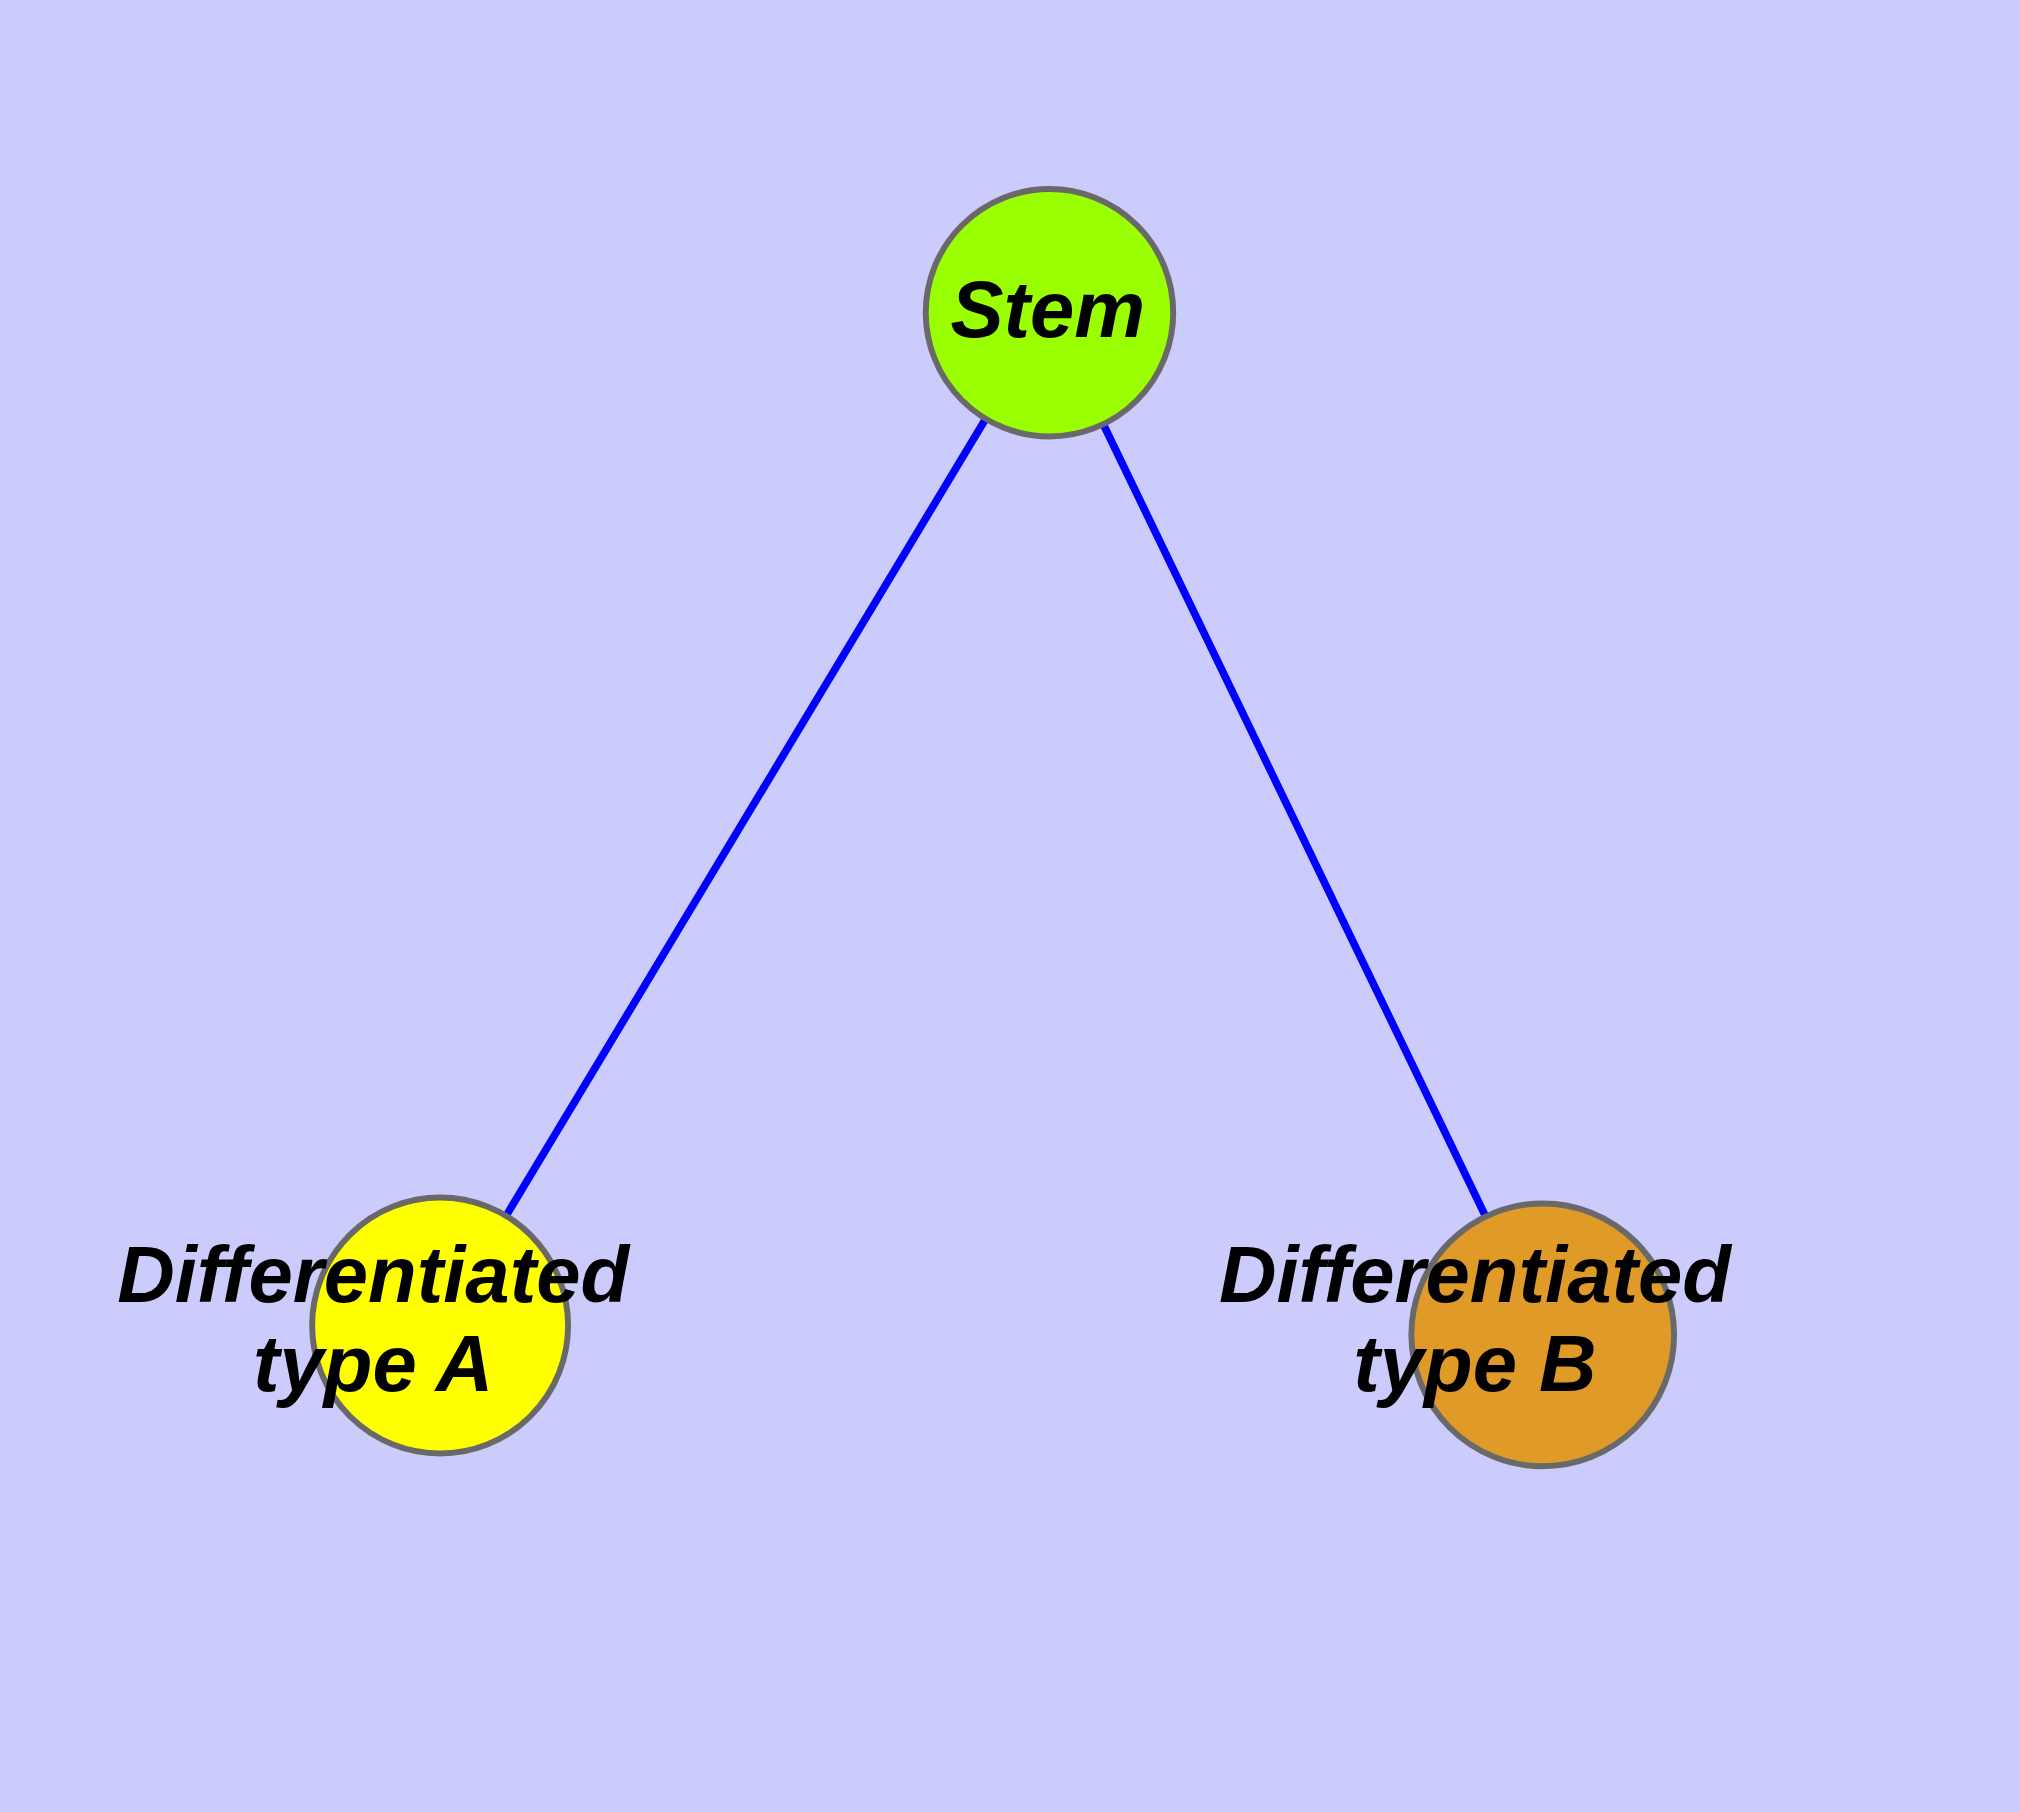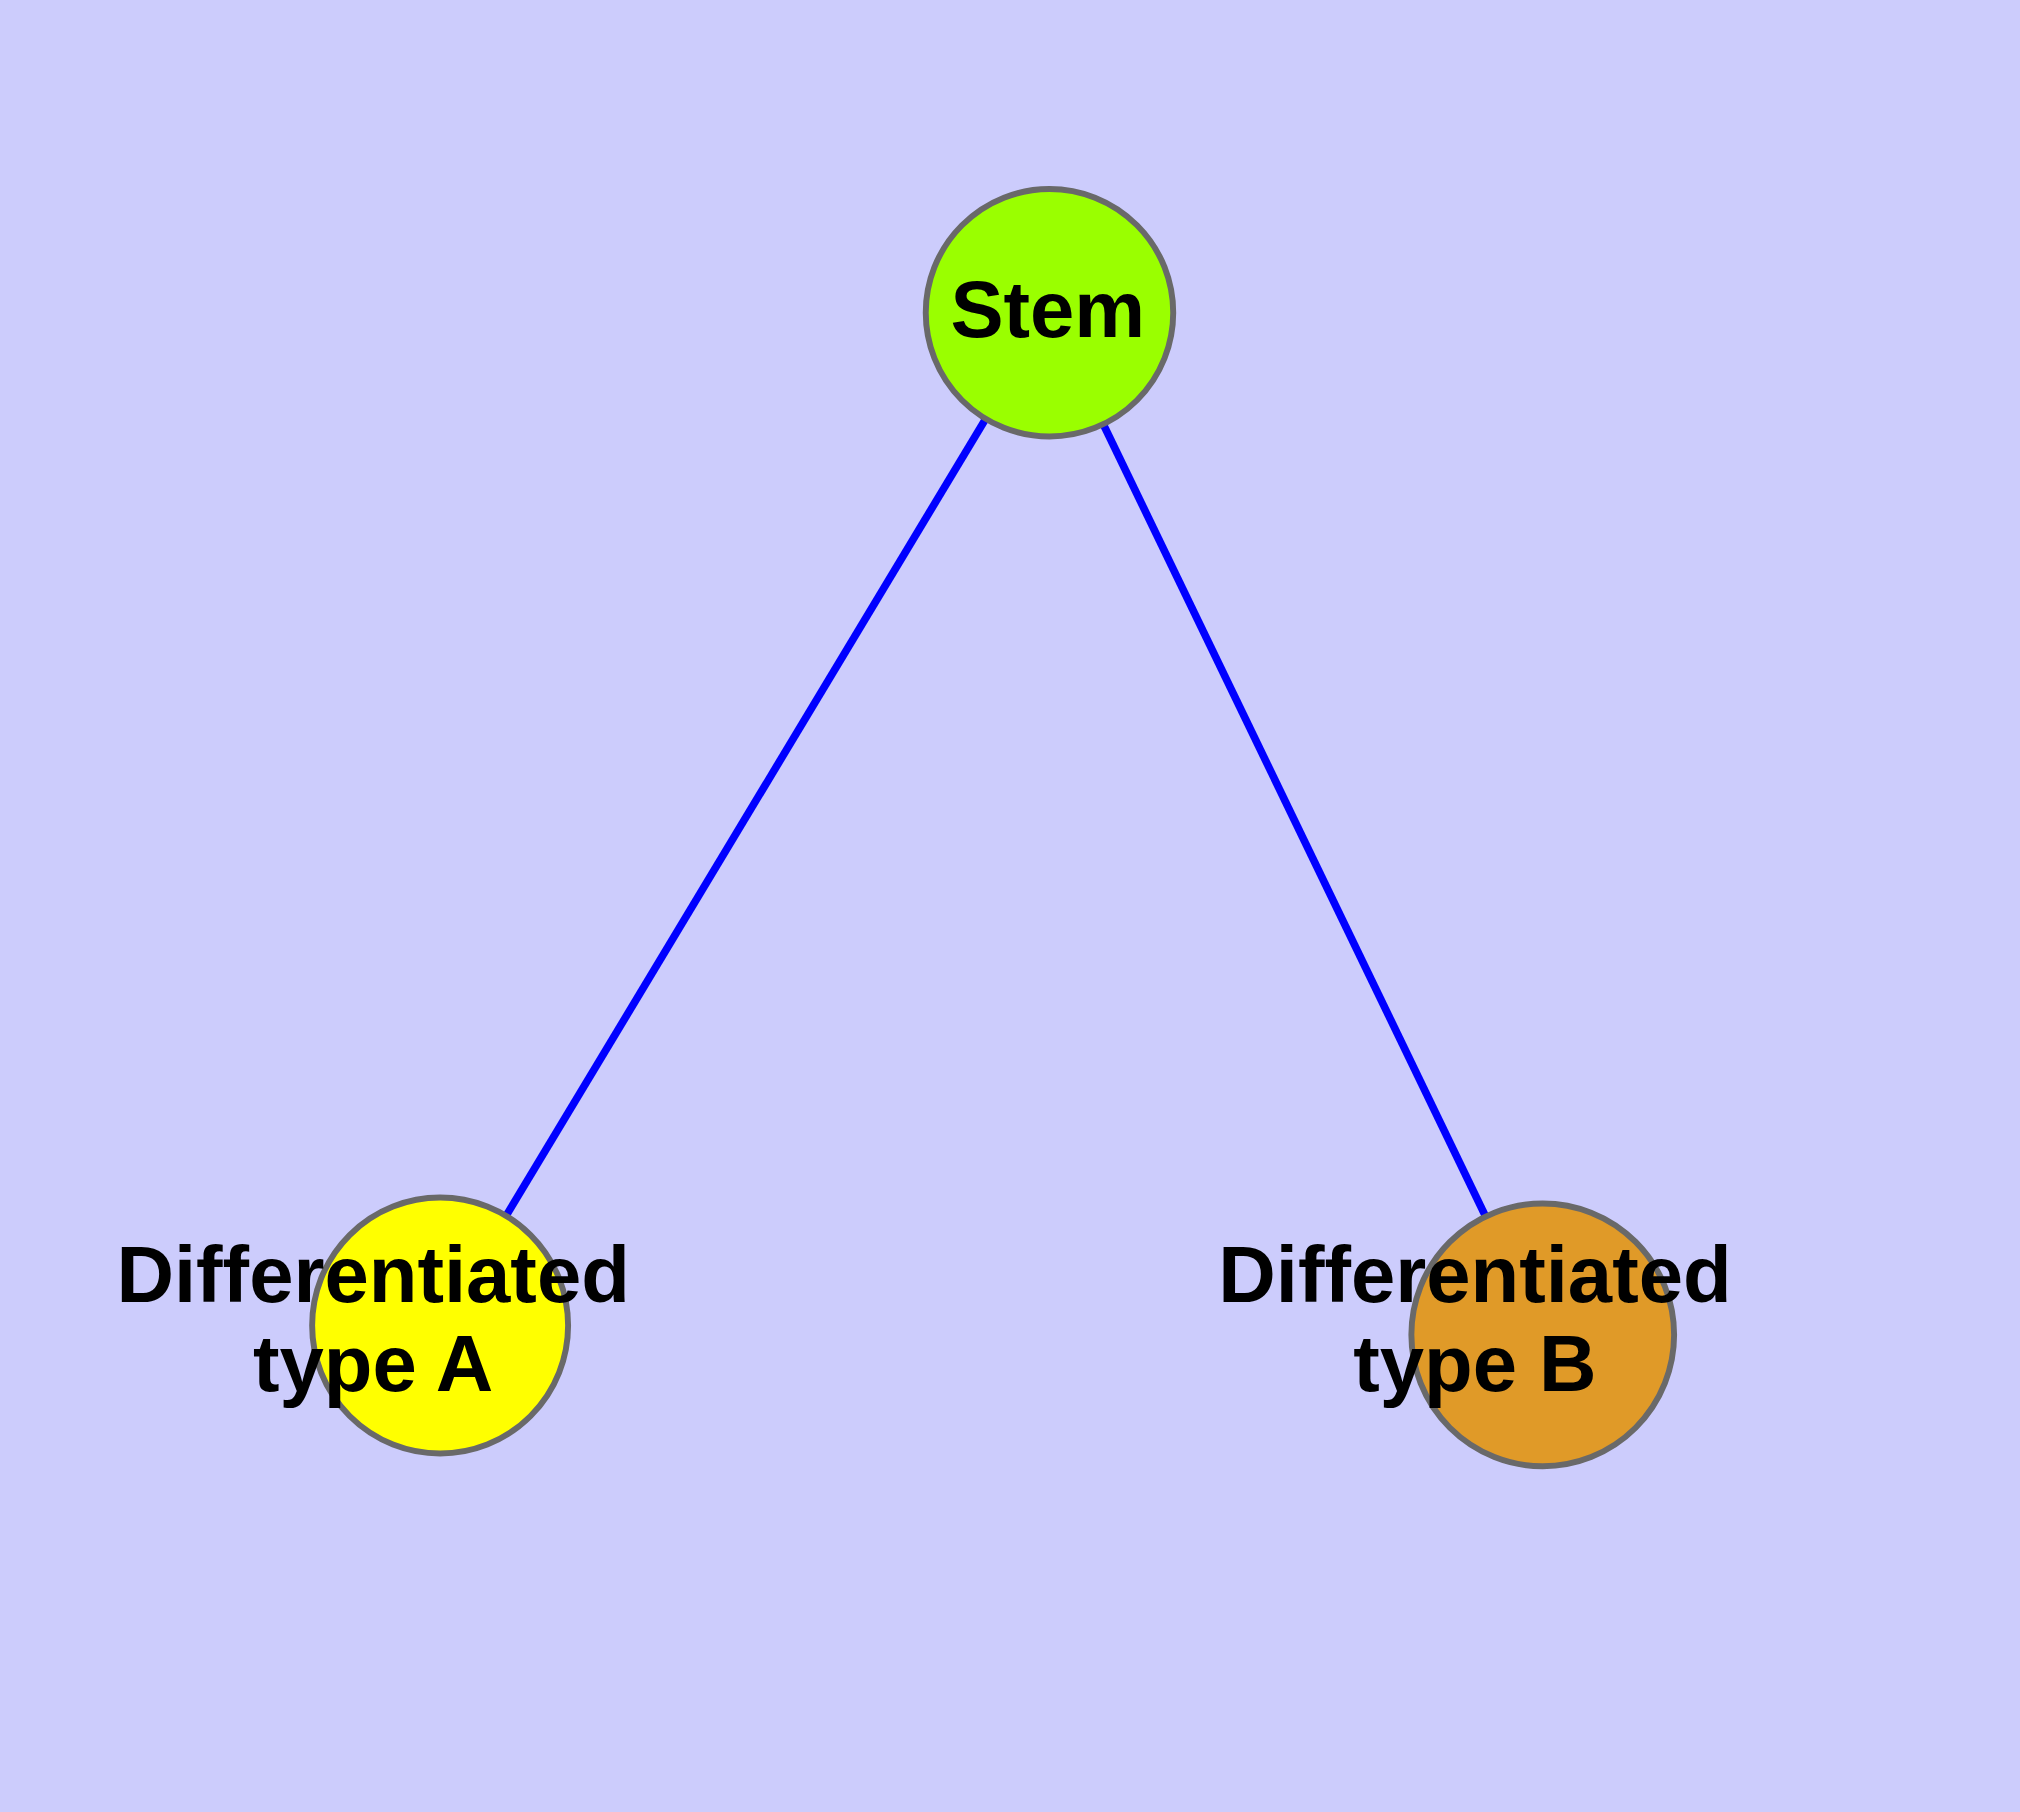--- a/index.html
+++ b/index.html
@@ -7,20 +7,21 @@
     padding: 0;
     background: #ccccfc;
   }
   #canvas {
     position: relative;
     width: 2021px;
     height: 1812px;
     background: #ccccfc;
     overflow: hidden;
     font-family: "Liberation Sans", sans-serif;
+    font-style: italic;
   }
   #graph-svg {
     position: absolute;
     top: 0;
     left: 0;
     width: 2021px;
     height: 1812px;
   }
   .node-label {
     font-family: "Liberation Sans", sans-serif;

